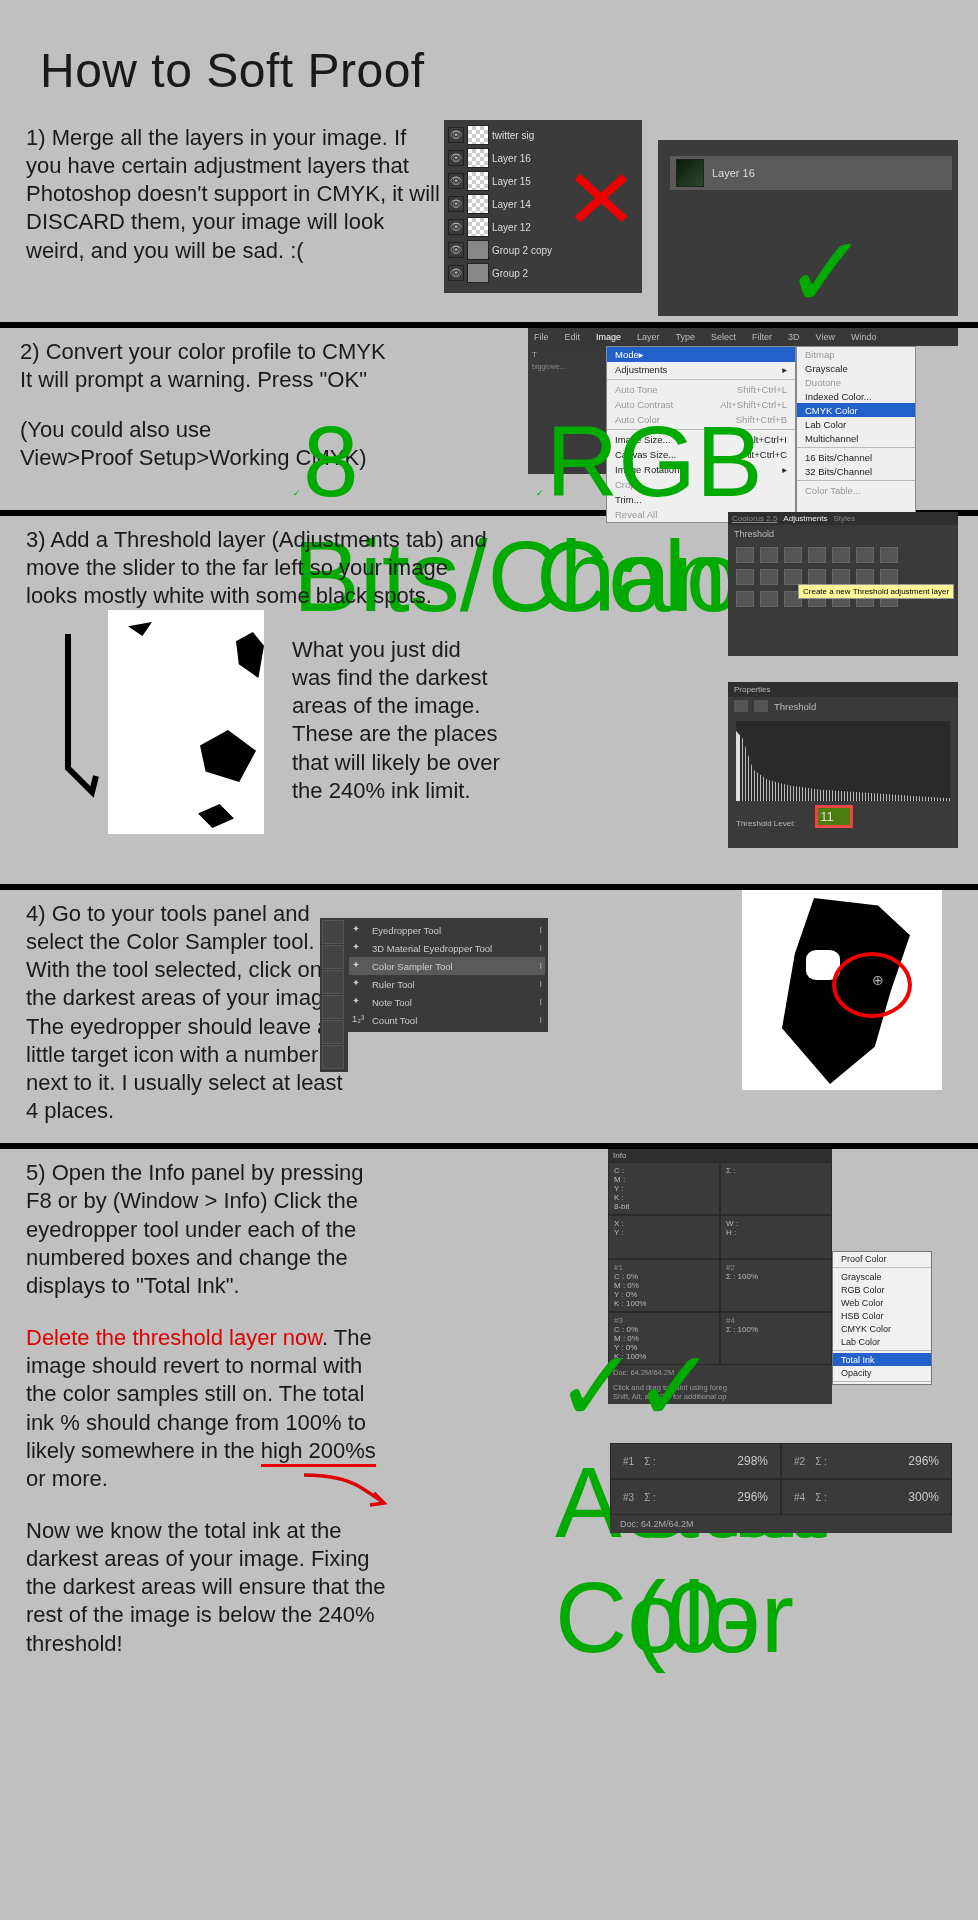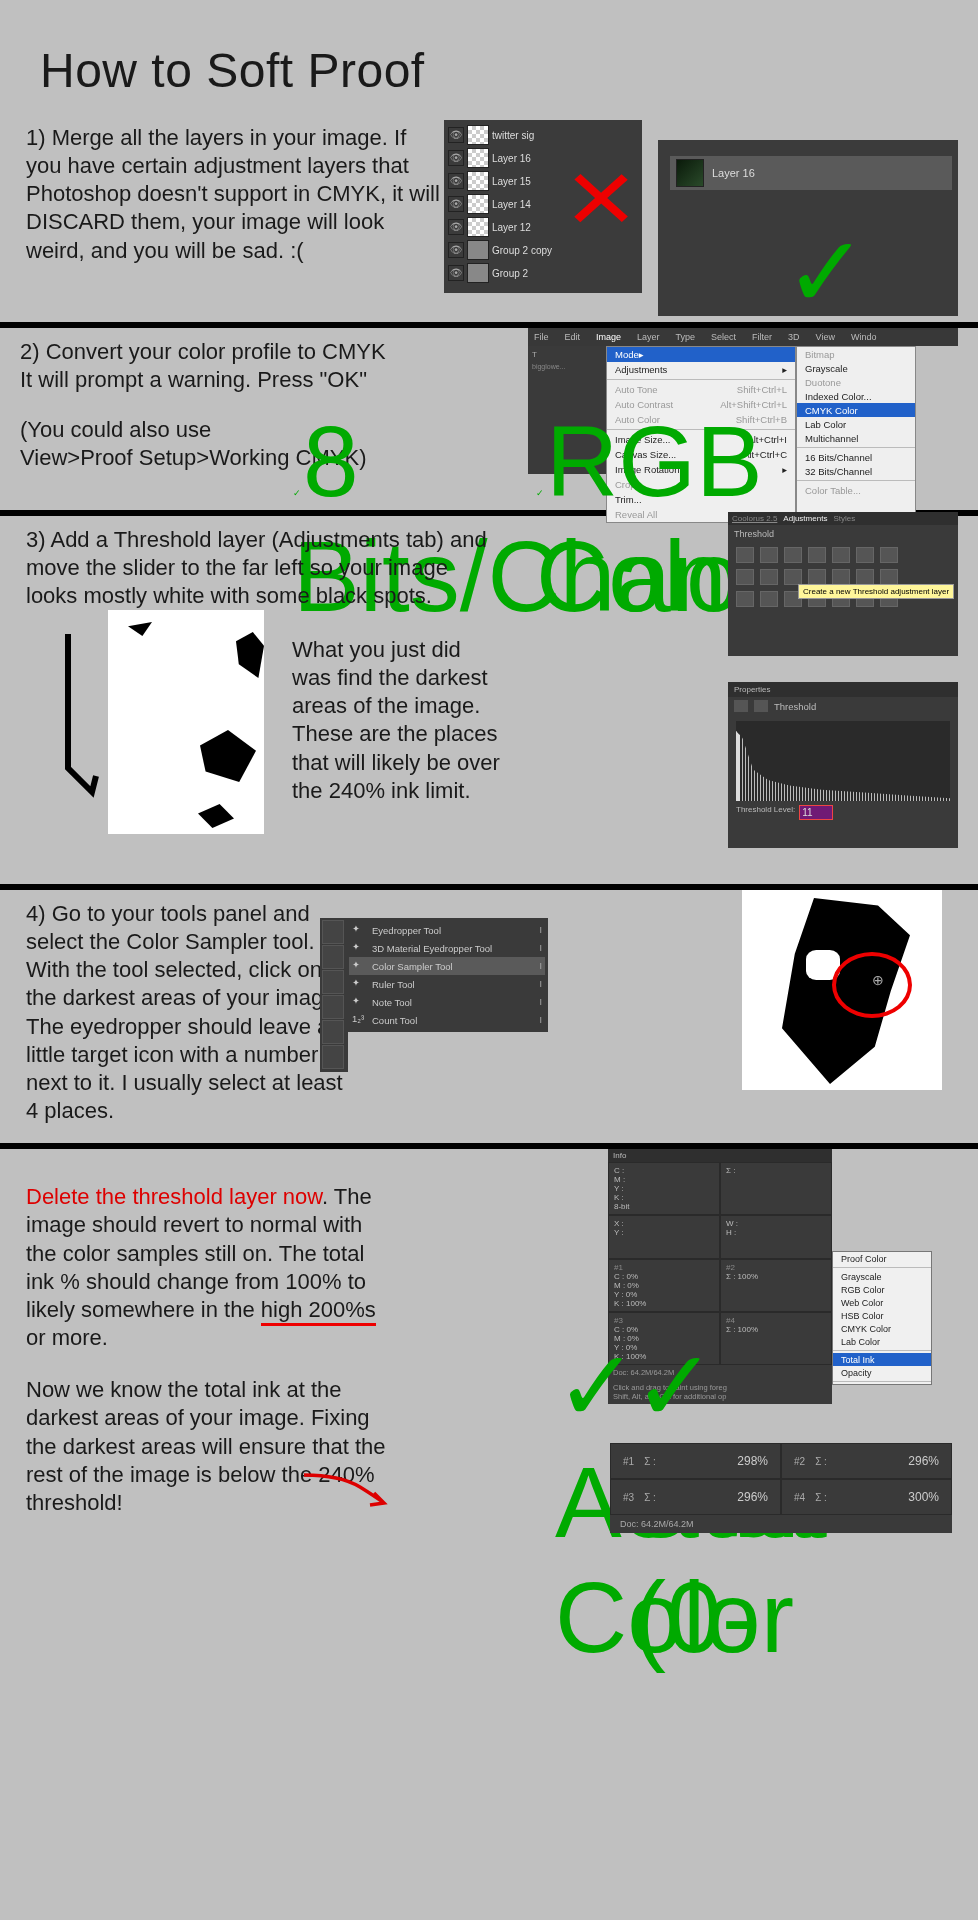--- a/index.html
+++ b/index.html
@@ -45,22 +45,22 @@
 .adjpanel .label{padding:4px 6px;font-size:9px}
 .adjpanel .icons{padding:4px 8px;display:grid;grid-template-columns:repeat(7,18px);gap:6px}
 .adjpanel .icons div{width:16px;height:14px;background:#555;border:1px solid #666}
 .adjpanel .tip{position:absolute;left:70px;top:72px;background:#fff69a;color:#000;font-size:8px;padding:2px 4px;border:1px solid #999}
 .proppanel{position:absolute;right:20px;top:166px;width:230px;height:166px;background:#3a3a3a;color:#bbb;font-size:9px}
 .proppanel .hdr{background:#2f2f2f;padding:3px 6px;font-size:8px}
 .proppanel .sub{background:none;border:none;padding:3px 6px;width:auto;color:#bbb;display:flex;align-items:center;gap:6px}
 .proppanel .sub .i{width:14px;height:12px;background:#555}
 .histo{margin:6px 8px 2px 8px;height:80px;background:#2a2a2a;position:relative;overflow:hidden}
 .histo::before{content:"";position:absolute;left:0;bottom:0;width:100%;height:70px;background:linear-gradient(to right,#ddd 0%,#ddd 2%,rgba(0,0,0,0) 2.1%),repeating-linear-gradient(to right,#bbb 0 1.5px,rgba(0,0,0,0) 1.5px 3px);clip-path:polygon(0 0,3% 10%,8% 55%,15% 70%,25% 78%,40% 84%,60% 88%,80% 92%,100% 96%,100% 100%,0 100%)}
-.proppanel .lev{padding:2px 8px;font-size:8px;display:flex;align-items:flex-start;gap:4px}
-.proppanel .lev input{width:28px;font-size:10px;background:#701a75;color:#ddd;border:1px solid #ef4444}
+.proppanel .lev{padding:2px 8px;font-size:8px;display:flex;align-items:flex-end;gap:20px}
+.proppanel .lev input{width:28px;font-size:13px;background:#4d7c0f;color:#ddd;border:3px solid #ef4444}
 .threshimg{position:absolute;left:108px;top:94px;width:156px;height:224px;background:#fff}
 .threshimg .blk{position:absolute;background:#000}
 .arrowdraw{position:absolute;left:48px;top:112px;width:60px;height:200px}
 .s3txtR{position:absolute;left:292px;top:120px;width:210px;font-size:22px;line-height:1.28}
 
 .toolmenu{position:absolute;left:346px;top:28px;width:196px;background:#3a3a3a;color:#ccc;font-size:9.5px;padding:3px}
 .toolmenu .r{display:flex;align-items:center;gap:6px;padding:2px 3px}
 .toolmenu .r .i{width:14px;height:14px;display:inline-block}
 .toolmenu .r.sel{background:#5a5a5a}
 .toolmenu .r .sc{margin-left:auto;color:#aaa;font-size:9px}
@@ -350,20 +350,21 @@
   <div class="inkimg">
     <div class="shape" style="left:24px;top:8px;width:160px;height:186px;clip-path:polygon(30% 0,70% 4%,90% 20%,78% 50%,68% 80%,40% 100%,10% 70%,18% 30%)"></div>
     <div class="shape" style="background:#fff;left:64px;top:60px;width:34px;height:30px;border-radius:30%"></div>
   </div>
   <div class="redcirc"></div>
   <div class="target">⊕</div>
 </div>
 <hr class="div">
 
 <div class="section" style="min-height:490px">
+  <div class="txt" style="max-width:360px">5) Open the Info panel by pressing F8 or by (Window &gt; Info) Click the eyedropper tool under each of the numbered boxes and change the displays to "Total Ink".</div>
   <div style="height:24px"></div>
   <div class="txt" style="max-width:370px">
     <span class="redtxt">Delete the threshold layer now</span><span>. The image should revert to normal with the color samples still on. The total ink % should change from 100% to likely somewhere in the </span><span class="underline">high 200%s</span><span> or more.</span>
   </div>
   <svg class="redarrow" viewBox="0 0 90 40">
         <path d="M4 6 Q40 6 60 18 Q76 28 84 34 M74 24 L84 34 L70 36" stroke="#d00" stroke-width="3.5" fill="none"></path>
       </svg>
   <div style="height:24px"></div>
   <div class="txt" style="max-width:370px">Now we know the total ink at the darkest areas of your image. Fixing the darkest areas will ensure that the rest of the image is below the 240% threshold!</div>
 

